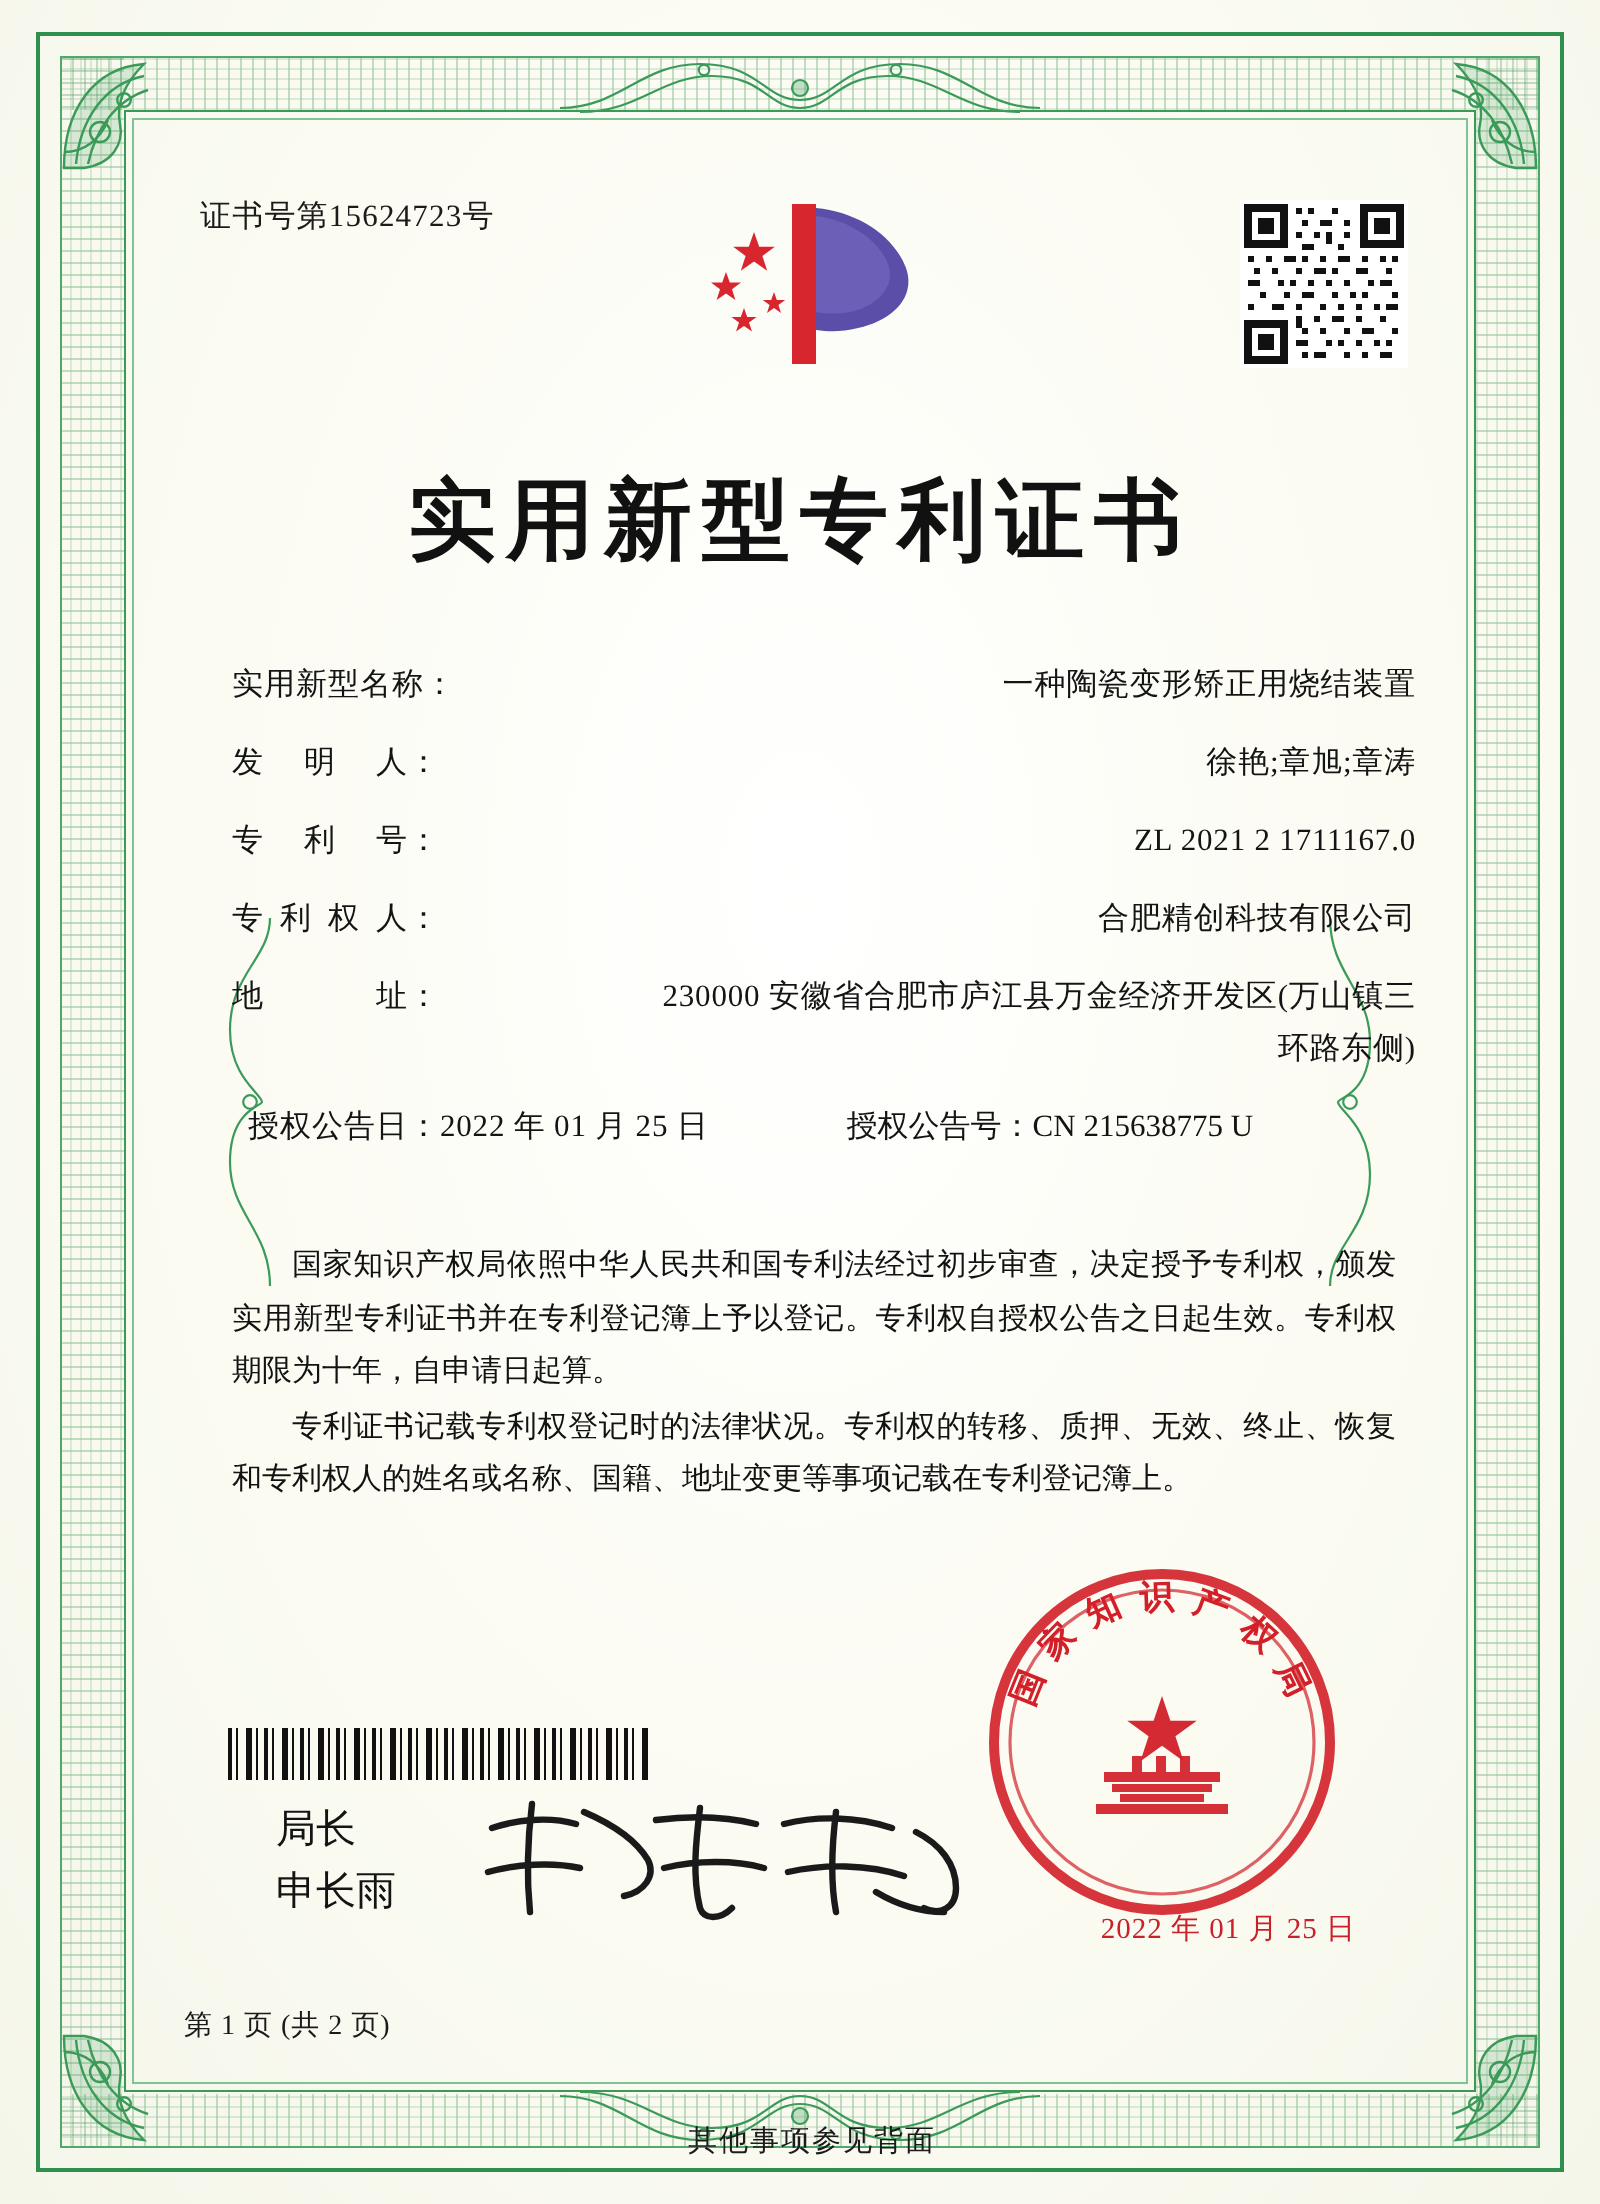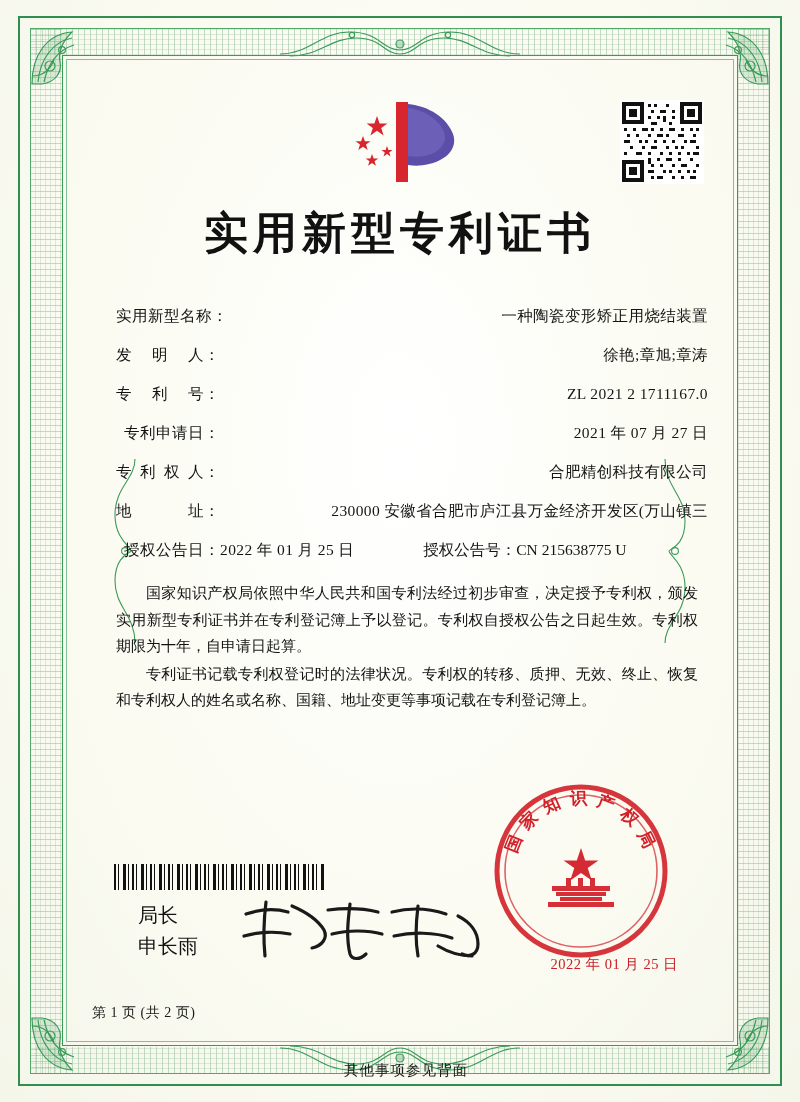--- a/index.html
+++ b/index.html
@@ -172,21 +172,21 @@
     width: 104px;
     flex: 0 0 104px;
     margin-left: 58px;
     white-space: nowrap;
   }
   .field-row.two-col .col2-value {
     flex: 0 0 auto;
   }
 
   .paragraphs {
-    margin-top: 22px;
+    margin-top: 48px;
     padding: 0 10px 0 24px;
     font-size: 15px;
     color: #121212;
     line-height: 1.75;
     text-align: justify;
   }
   .paragraphs p {
     margin: 0 0 2px 0;
     text-indent: 2em;
   }
@@ -346,20 +346,21 @@
   </div>
   <div class="edge-orn edge-right">
     <svg viewBox="0 0 200 34" fill="none" stroke="currentColor" stroke-width="1.1">
       <path d="M8 30 C36 30 44 10 70 10 C96 10 98 26 100 26 C104 26 112 10 136 10 C164 10 172 30 192 30"></path>
       <circle cx="100" cy="20" r="3.4"></circle>
     </svg>
   </div>
 
   <div class="content">
 
+    <div class="cert-no">证书号第15624723号</div>
 
     <div class="emblem">
       <svg viewBox="0 0 150 96">
         <path d="M71 8 L83 8 L83 88 L71 88 Z" fill="#d8262f"></path>
         <path d="M83 10 C104 12 122 24 128 40 C133 54 122 66 104 70 C96 72 90 72 83 71 Z" fill="#5b4ea8"></path>
         <path d="M83 14 C100 16 114 26 119 38 C123 49 114 59 100 62 C94 63 88 63 83 62 Z" fill="#7a6dc4" opacity="0.55"></path>
         <g fill="#d8262f">
           <polygon points="52,22 54.6,29.4 62.4,29.4 56.2,34 58.6,41.4 52,36.8 45.4,41.4 47.8,34 41.6,29.4 49.4,29.4"></polygon>
           <polygon points="38,42 39.9,47.3 45.5,47.3 41,50.6 42.7,56 38,52.7 33.3,56 35,50.6 30.5,47.3 36.1,47.3"></polygon>
           <polygon points="47,60 48.6,64.5 53.3,64.5 49.5,67.3 51,71.8 47,69 43,71.8 44.5,67.3 40.7,64.5 45.4,64.5"></polygon>
@@ -477,42 +478,39 @@
 
       <div class="field-row">
         <div class="field-label spread">
           <span>专</span>
           <span>利</span>
           <span>号：</span>
         </div>
         <div class="field-value">ZL 2021 2 1711167.0</div>
       </div>
 
-      <div class="field-row">
-        <div class="field-label">专利申请日：</div>
-        <div class="field-value">2021 年 07 月 27 日</div>
-      </div>
 
       <div class="field-row">
         <div class="field-label spread">
           <span>专</span>
           <span>利</span>
           <span>权</span>
           <span>人：</span>
         </div>
         <div class="field-value">合肥精创科技有限公司</div>
       </div>
 
       <div class="field-row">
         <div class="field-label spread">
           <span>地</span>
           <span>址：</span>
         </div>
         <div class="field-value">
           <span>230000 安徽省合肥市庐江县万金经济开发区(万山镇三</span>
+          <span class="sub">环路东侧)</span>
         </div>
       </div>
 
       <div class="field-row two-col">
         <div class="field-label">授权公告日：</div>
         <div class="field-value" style="flex:0 0 auto;">2022 年 01 月 25 日</div>
         <div class="col2-label">授权公告号：</div>
         <div class="col2-value">CN 215638775 U</div>
       </div>
 

